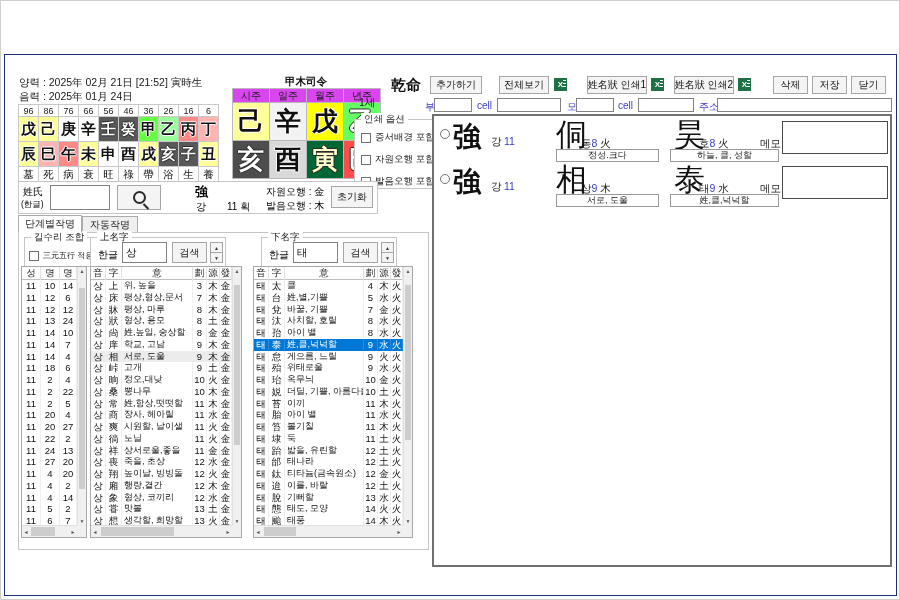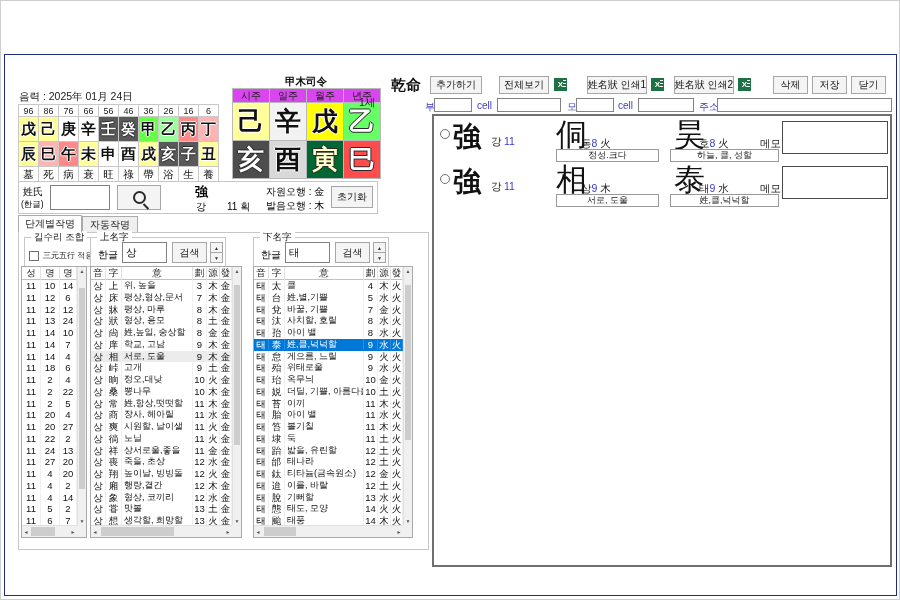--- a/index.html
+++ b/index.html
@@ -82,20 +82,21 @@
   .xl:after{content:"";position:absolute;right:1px;top:2px;width:3px;height:9px;background:
     linear-gradient(#fff 1px,transparent 1px) 0 0/3px 3px;}
 </style>
 </head>
 <body>
 
 <div class="canvas">
   <div class="win">
 
 
+    <div class="abs txt" style="left:14px;top:21px;">양력 : 2025年  02月  21日  [21:52] 寅時生</div>
     <div class="abs txt" style="left:14px;top:35px;">음력 : 2025年  01月  24日</div>
 
     <div id="luck-table" class="abs luck" style="left:13px;top:49px;">
         <div class="lk-c lk-age">96</div>
         <div class="lk-c lk-age">86</div>
         <div class="lk-c lk-age">76</div>
         <div class="lk-c lk-age">66</div>
         <div class="lk-c lk-age">56</div>
         <div class="lk-c lk-age">46</div>
         <div class="lk-c lk-age">36</div>
@@ -146,20 +147,37 @@
         <div class="sj-c sj-g oD" style="background: rgb(102, 255, 102); color: rgb(255, 255, 255);">乙</div>
         <div class="sj-c sj-g oD" style="background: rgb(77, 77, 77); color: rgb(255, 255, 255);">亥</div>
         <div class="sj-c sj-g oW" style="background: rgb(217, 217, 217); color: rgb(17, 17, 17);">酉</div>
         <div class="sj-c sj-g oD" style="background: rgb(0, 102, 51); color: rgb(255, 255, 204);">寅</div>
         <div class="sj-c sj-g oD" style="background: rgb(255, 77, 77); color: rgb(255, 255, 255);">巳</div>
       </div>
 
     <div class="abs fate" style="left:352px;top:21px;margin-left:34px;">乾命</div>
     <div class="abs txt" style="left:354px;top:41px;">1세</div>
 
+    <div class="groupbox" style="left:349px;top:64px;width:82px;height:70px;">
+      <span class="gb-label">인쇄 옵션</span>
+      <div id="print-items">
+          <div class="cbx-row" style="left: 6px; top: 11px;">
+            <span class="cbx"></span>
+            <span class="cbx-lbl">증서배경 포함</span>
+          </div>
+          <div class="cbx-row" style="left: 6px; top: 33px;">
+            <span class="cbx"></span>
+            <span class="cbx-lbl">자원오행 포함</span>
+          </div>
+          <div class="cbx-row" style="left: 6px; top: 55px;">
+            <span class="cbx"></span>
+            <span class="cbx-lbl">발음오행 포함</span>
+          </div>
+        </div>
+    </div>
 
     <div class="groupbox" style="left:13px;top:126px;width:360px;height:33px;">
       <span class="abs" style="left:4px;top:3px;font-size:10px;">姓氏</span>
       <span class="abs" style="left:2px;top:17px;font-size:8.5px;">(한글)</span>
       <input class="tbx" style="left: 31px; top: 3px; width: 60px; height: 25px;">
       <div class="btn" style="left:98px;top:3px;width:44px;height:25px;">
         <span class="mag"></span>
       </div>
       <span class="abs" style="left:176px;top:1px;font-size:13px;font-weight:bold;font-family:'DejaVu Serif',serif;">強</span>
       <span class="abs" style="left:177px;top:18px;font-size:10px;">강</span>
@@ -186,21 +204,21 @@
         <span class="gb-label">上名字</span>
         <span class="abs" style="left:7px;top:10px;font-size:10px;">한글</span>
         <input class="tbx" style="left: 31px; top: 4px; width: 45px; height: 21px;" value="상">
         <div class="btn" style="left:81px;top:4px;width:35px;height:21px;">검색</div>
         <div class="spin" style="left:119px;top:4px;height:21px;">
           <div>▲</div>
           <div>▼</div>
         </div>
       </div>
 
-      <div class="groupbox" style="left:234px;top:4px;width:136px;height:30px;">
+      <div class="groupbox" style="left:242px;top:4px;width:136px;height:30px;">
         <span class="gb-label">下名字</span>
         <span class="abs" style="left:7px;top:10px;font-size:10px;">한글</span>
         <input class="tbx" style="left: 31px; top: 4px; width: 45px; height: 21px;" value="태">
         <div class="btn" style="left:81px;top:4px;width:35px;height:21px;">검색</div>
         <div class="spin" style="left:119px;top:4px;height:21px;">
           <div>▲</div>
           <div>▼</div>
         </div>
       </div>
 

